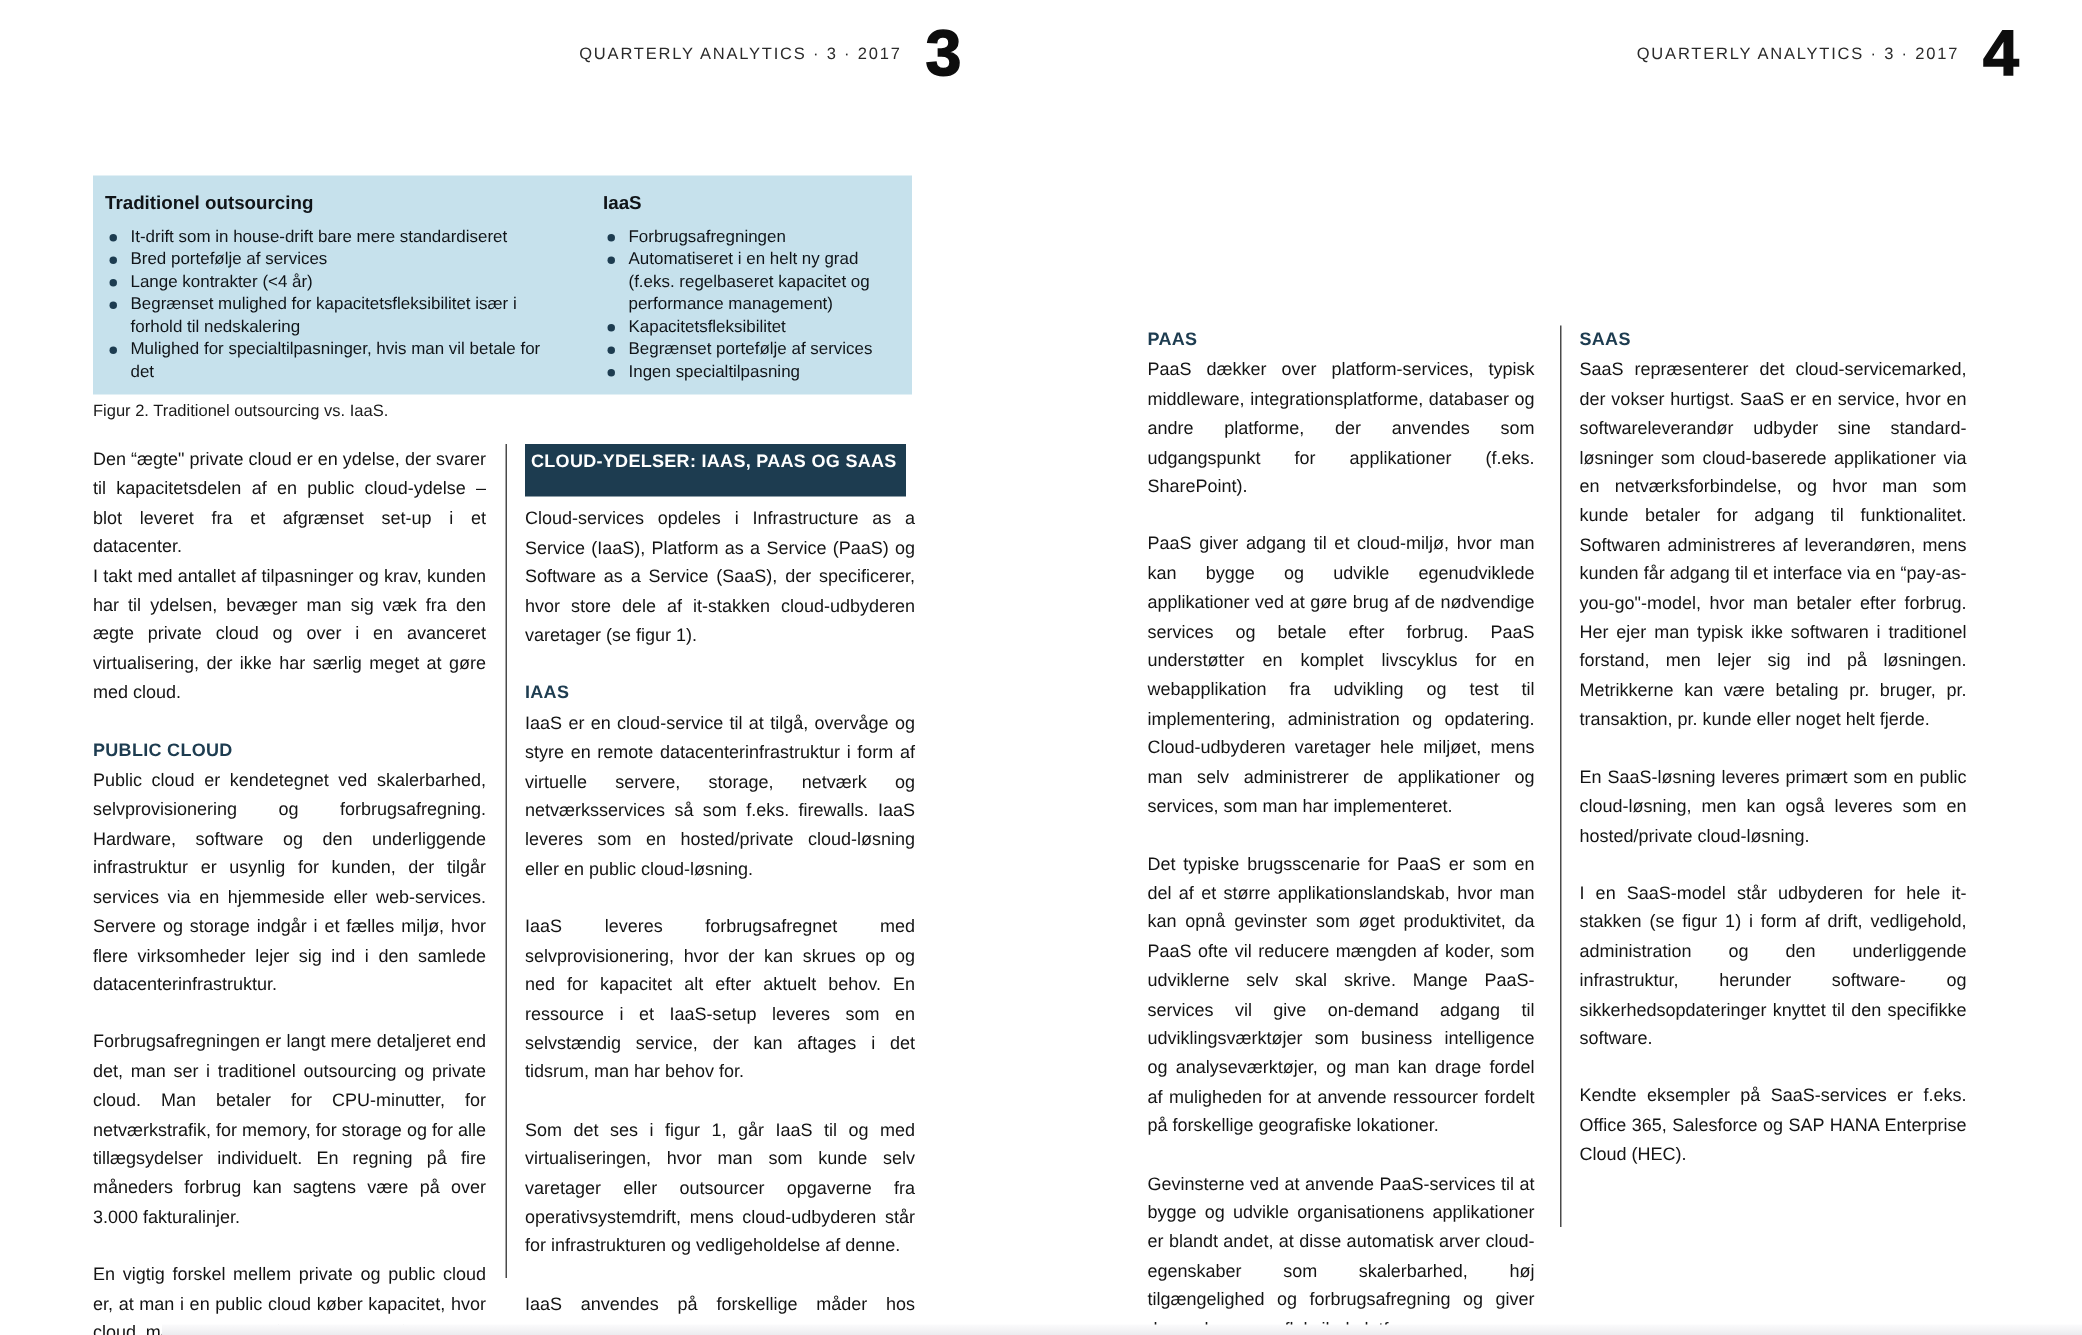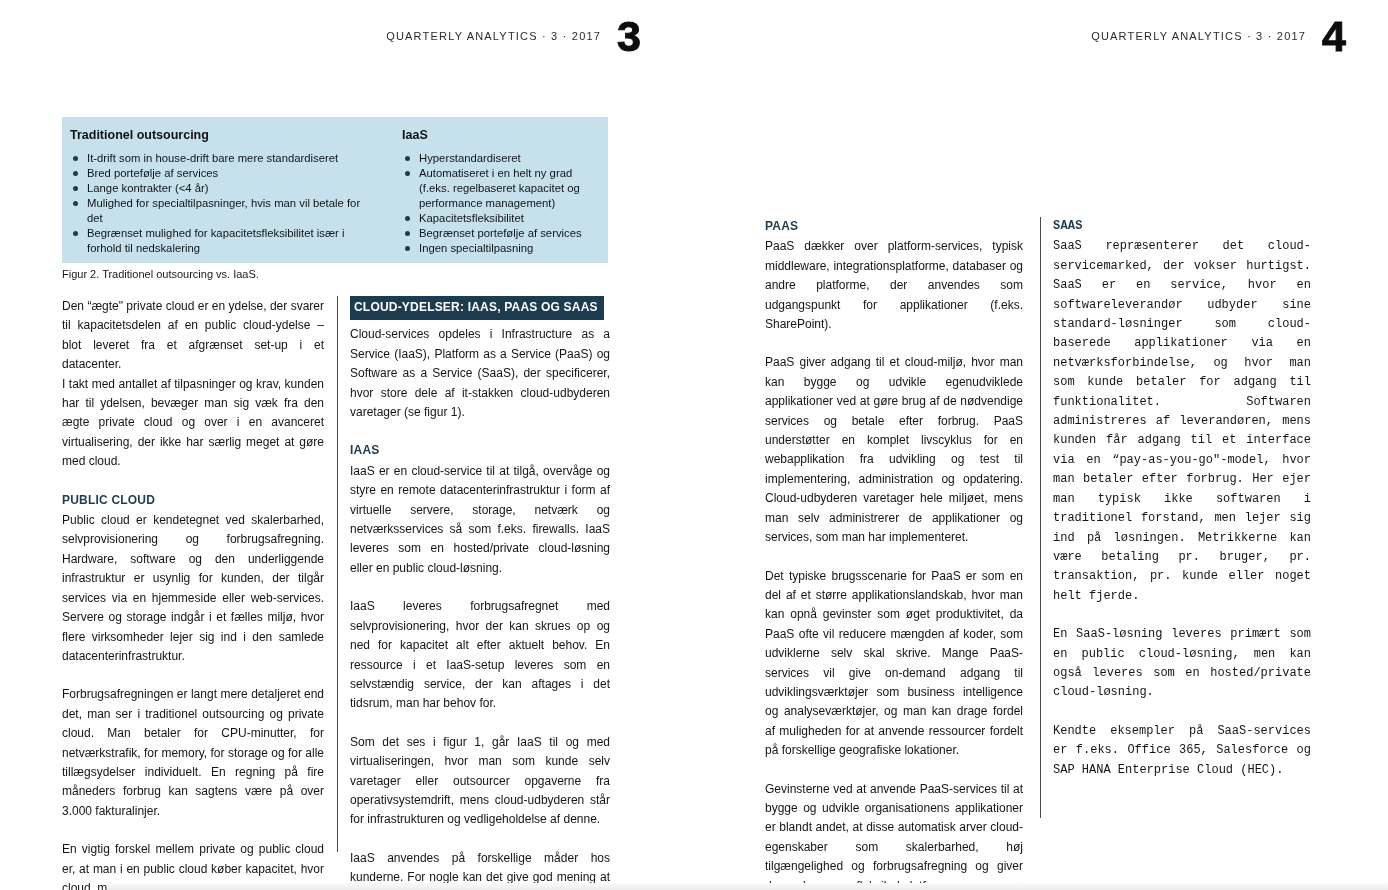--- a/index.html
+++ b/index.html
@@ -62,26 +62,26 @@
     text-align:justify;color:#141414;
   }
   .col p{margin:0 0 19px 0;}
   .col p.tight{margin-bottom:0;}
   .col h4{
     margin:0 0 1px 0;font-size:12px;font-weight:bold;
     color:var(--navy);letter-spacing:0.2px;text-align:left;
   }
   .col h4.highlight{
     display:inline-block;background:var(--navy);color:#ffffff;
-    padding:2px 6px 3px 4px;margin:0 0 5px 0;letter-spacing:0.2px;
+    padding:2px 6px 14px 4px;margin:0 0 5px 0;letter-spacing:0.2px;
   }
   .col1{left:62px;top:297px;width:262px;}
   .col2{left:350px;top:296px;width:260px;}
   .col3{left:765px;top:217px;width:258px;}
-  .col4{left:1053px;top:217px;width:258px;font-family:Liberation Mono, monospace;}
+  .col4{left:1053px;top:217px;width:258px;}
   
   .vline{position:absolute;width:1px;background:#4a4a4a;}
   .vline-left{left:337px;top:296px;height:556px;}
   .vline-right{left:1040px;top:217px;height:601px;}
   
   .bottom-strip{
     position:absolute;left:108px;right:0;bottom:0;height:7px;
     background:linear-gradient(to bottom,#fbfbfc,#ececef);
   }
 </style>
@@ -99,28 +99,28 @@
     <span class="page-number">4</span>
   </header>
 
   <section class="figure-box">
     <div class="fig-col a">
       <h3>Traditionel outsourcing</h3>
       <ul>
         <li>It-drift som in house-drift bare mere standardiseret</li>
         <li>Bred portefølje af services</li>
         <li>Lange kontrakter (&lt;4 år)</li>
+        <li>Begrænset mulighed for kapacitetsfleksibilitet især i forhold til nedskalering</li>
         <li>Mulighed for specialtilpasninger, hvis man vil betale for det</li>
-        <li>Begrænset mulighed for kapacitetsfleksibilitet især i forhold til nedskalering</li>
       </ul>
     </div>
     <div class="fig-col b">
       <h3>IaaS</h3>
       <ul>
-        <li>Hyperstandardiseret</li>
+        <li>Forbrugsafregningen</li>
         <li>Automatiseret i en helt ny grad (f.eks. regelbaseret kapacitet og performance management)</li>
         <li>Kapacitetsfleksibilitet</li>
         <li>Begrænset portefølje af services</li>
         <li>Ingen specialtilpasning</li>
       </ul>
     </div>
   </section>
   <p class="caption">Figur 2. Traditionel outsourcing vs. IaaS.</p>
 
   <div class="col col1">
@@ -151,17 +151,18 @@
     <p>Det typiske brugsscenarie for PaaS er som en del af et større applikationslandskab, hvor man kan opnå gevinster som øget produktivitet, da PaaS ofte vil reducere mængden af koder, som udviklerne selv skal skrive. Mange PaaS-services vil give on-demand adgang til udviklingsværktøjer som business intelligence og analyseværktøjer, og man kan drage fordel af muligheden for at anvende ressourcer fordelt på forskellige geografiske lokationer.</p>
     <p>Gevinsterne ved at anvende PaaS-services til at bygge og udvikle organisationens applikationer er blandt andet, at disse automatisk arver cloud-egenskaber som skalerbarhed, høj tilgængelighed og forbrugsafregning og giver dermed en mere fleksibel platform.</p>
   </div>
 
   <div class="vline vline-right"></div>
 
   <div class="col col4">
     <h4>SAAS</h4>
     <p>SaaS repræsenterer det cloud-servicemarked, der vokser hurtigst. SaaS er en service, hvor en softwareleverandør udbyder sine standard-løsninger som cloud-baserede applikationer via en netværksforbindelse, og hvor man som kunde betaler for adgang til funktionalitet. Softwaren administreres af leverandøren, mens kunden får adgang til et interface via en “pay-as-you-go"-model, hvor man betaler efter forbrug. Her ejer man typisk ikke softwaren i traditionel forstand, men lejer sig ind på løsningen. Metrikkerne kan være betaling pr. bruger, pr. transaktion, pr. kunde eller noget helt fjerde.</p>
     <p>En SaaS-løsning leveres primært som en public cloud-løsning, men kan også leveres som en hosted/private cloud-løsning.</p>
+    <p>I en SaaS-model står udbyderen for hele it-stakken (se figur 1) i form af drift, vedligehold, administration og den underliggende infrastruktur, herunder software- og sikkerhedsopdateringer knyttet til den specifikke software.</p>
     <p>Kendte eksempler på SaaS-services er f.eks. Office 365, Salesforce og SAP HANA Enterprise Cloud (HEC).</p>
   </div>
 
   <div class="bottom-strip"></div>
 </div>
 
 </body></html>

